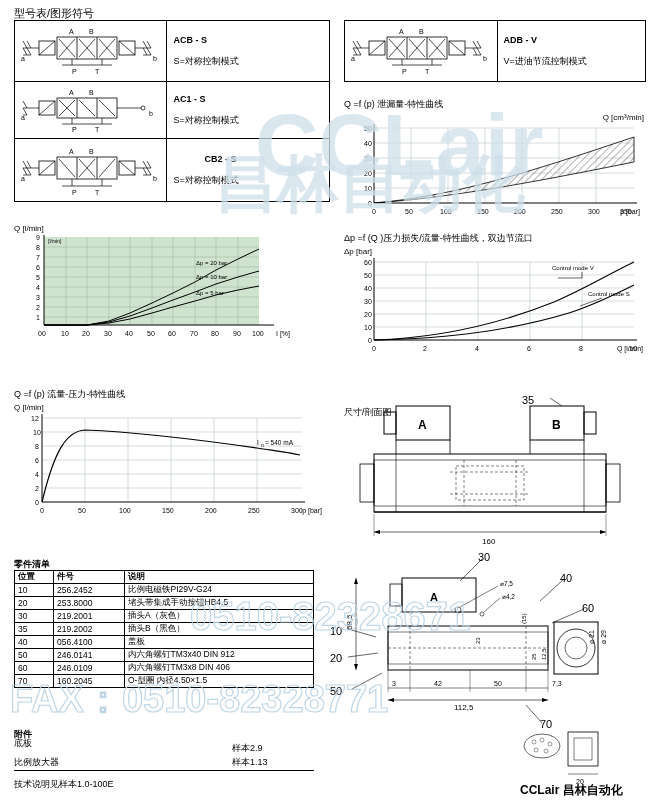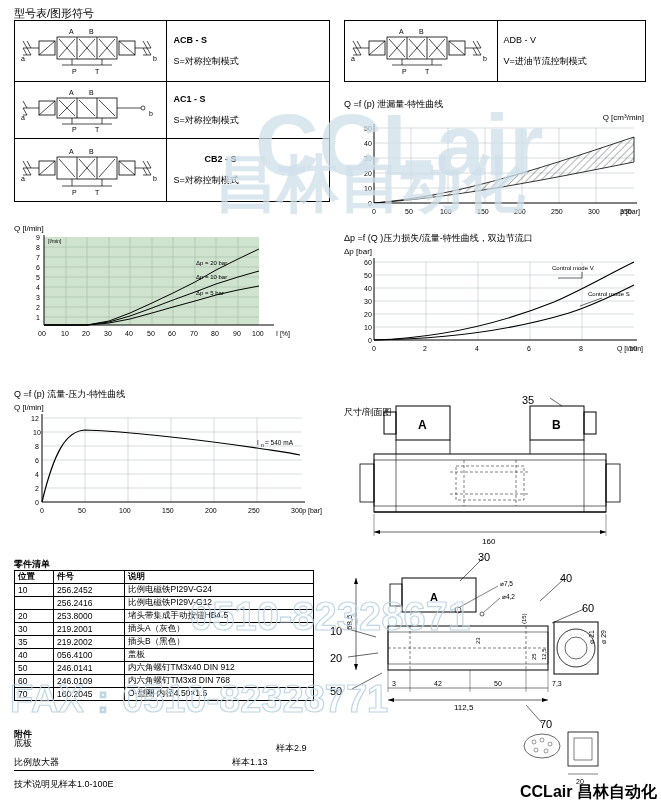--- a/index.html
+++ b/index.html
@@ -10,21 +10,21 @@
   .sm{font-size:9px;}
   .xs{font-size:8px;}
   svg{display:block;}
   .watermark{position:absolute;left:0;top:0;width:661px;height:812px;pointer-events:none;}
   .wm-text{font-family:"Liberation Sans",sans-serif;font-weight:bold;fill:#cfe0ea;opacity:.75;}
   .wm-phone{font-family:"Liberation Sans",sans-serif;font-weight:bold;fill:none;stroke:#b9d2e2;stroke-width:1.2;opacity:.9;}
   table{border-collapse:collapse;border-radius:12px;}
   .partstable td{border:1px solid #000;font-size:8.5px;padding:0 3px;height:12px;}
   .partstable .hd{font-weight:bold;}
   .symtable td{border:1px solid #000;vertical-align:middle;}
-  .brand{font-weight:bold;font-size:16px;}
+  .brand{font-weight:bold;font-size:12px;}
 </style>
 </head>
 <body>
 
 <div class="page">
 
   <div class="abs ttl" style="left:14px;top:6px;">型号表/图形符号</div>
 
   <div class="abs" style="left:14px;top:20px;">
     <table class="symtable" style="width:316px;">
@@ -169,21 +169,21 @@
             <line x1="55" y1="34" x2="55" y2="40" stroke="#000" stroke-width="0.7"></line>
             <line x1="85" y1="34" x2="85" y2="40" stroke="#000" stroke-width="0.7"></line>
             <line x1="45" y1="40" x2="95" y2="40" stroke="#000" stroke-width="0.7"></line>
             <text x="55" y="49" font-size="7" font-family="Liberation Sans">P</text>
             <text x="78" y="49" font-size="7" font-family="Liberation Sans">T</text>
             <text x="4" y="36" font-size="7" font-family="Liberation Sans">a</text>
             <text x="136" y="36" font-size="7" font-family="Liberation Sans">b</text>
           </svg>
         </td>
         <td style="width:150px;padding:4px 6px;">
-          <div class="sm" style="font-weight:normal;margin-bottom:10px;">ADB - V</div>
+          <div class="sm" style="font-weight:bold;margin-bottom:10px;">ADB - V</div>
           <div class="sm">V=进油节流控制模式</div>
         </td>
       </tr>
     </tbody>
       </table>
   </div>
 
   <div class="abs" style="left:344px;top:98px;width:300px;">
     <div class="sm">Q =f (p) 泄漏量-特性曲线</div>
     <div class="xs" style="margin-top:2px;text-align:right;">Q [cm³/min]</div>
@@ -524,25 +524,20 @@
         <td class="hd" style="width:32px;">位置</td>
         <td class="hd" style="width:64px;">件号</td>
         <td class="hd">说明</td>
       </tr>
       <tr>
         <td>10</td>
         <td>256.2452</td>
         <td>比例电磁铁PI29V-G24</td>
       </tr>
       <tr>
-        <td></td>
-        <td>256.2416</td>
-        <td>比例电磁铁PI29V-G12</td>
-      </tr>
-      <tr>
         <td>20</td>
         <td>253.8000</td>
         <td>堵头带集成手动按钮HB4.5</td>
       </tr>
       <tr>
         <td>30</td>
         <td>219.2001</td>
         <td>插头A（灰色）</td>
       </tr>
       <tr>
@@ -556,34 +551,34 @@
         <td>盖板</td>
       </tr>
       <tr>
         <td>50</td>
         <td>246.0141</td>
         <td>内六角螺钉TM3x40 DIN 912</td>
       </tr>
       <tr>
         <td>60</td>
         <td>246.0109</td>
-        <td>内六角螺钉TM3x8 DIN 768</td>
+        <td>内六角螺钉TM3x8 DIN 406</td>
       </tr>
       <tr>
         <td>70</td>
         <td>160.2045</td>
         <td>O-型圈 内径4.50×1.5</td>
       </tr>
     </tbody>
       </table>
   </div>
 
   <div class="abs sm" style="left:14px;top:728px;font-weight:bold;">附件</div>
   <div class="abs sm" style="left:14px;top:737px;">底板</div>
-  <div class="abs sm" style="left:232px;top:742px;margin-left:44px;">样本2.9</div>
+  <div class="abs sm" style="left:232px;top:742px;">样本2.9</div>
   <div class="abs sm" style="left:14px;top:756px;">比例放大器</div>
   <div class="abs sm" style="left:232px;top:756px;">样本1.13</div>
   <div class="abs" style="left:14px;top:770px;width:300px;border-top:1px solid #000;height:1px;"></div>
   <div class="abs sm" style="left:14px;top:778px;">技术说明见样本1.0-100E</div>
 
   <div class="abs brand" style="left:520px;top:782px;">CCLair  昌林自动化</div>
 
   <svg class="watermark" viewBox="0 0 661 812">
     <text class="wm-text" x="255" y="175" font-size="88">CCLair</text>
     <text class="wm-text" x="215" y="205" font-size="62">昌林自动化</text>

